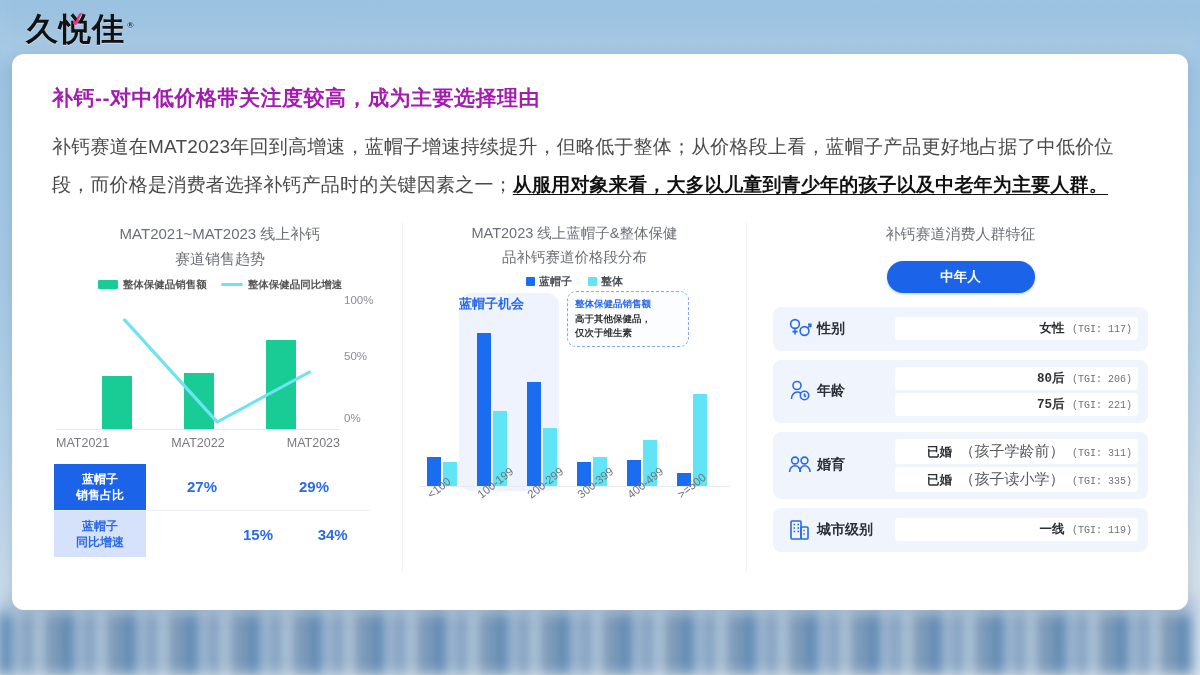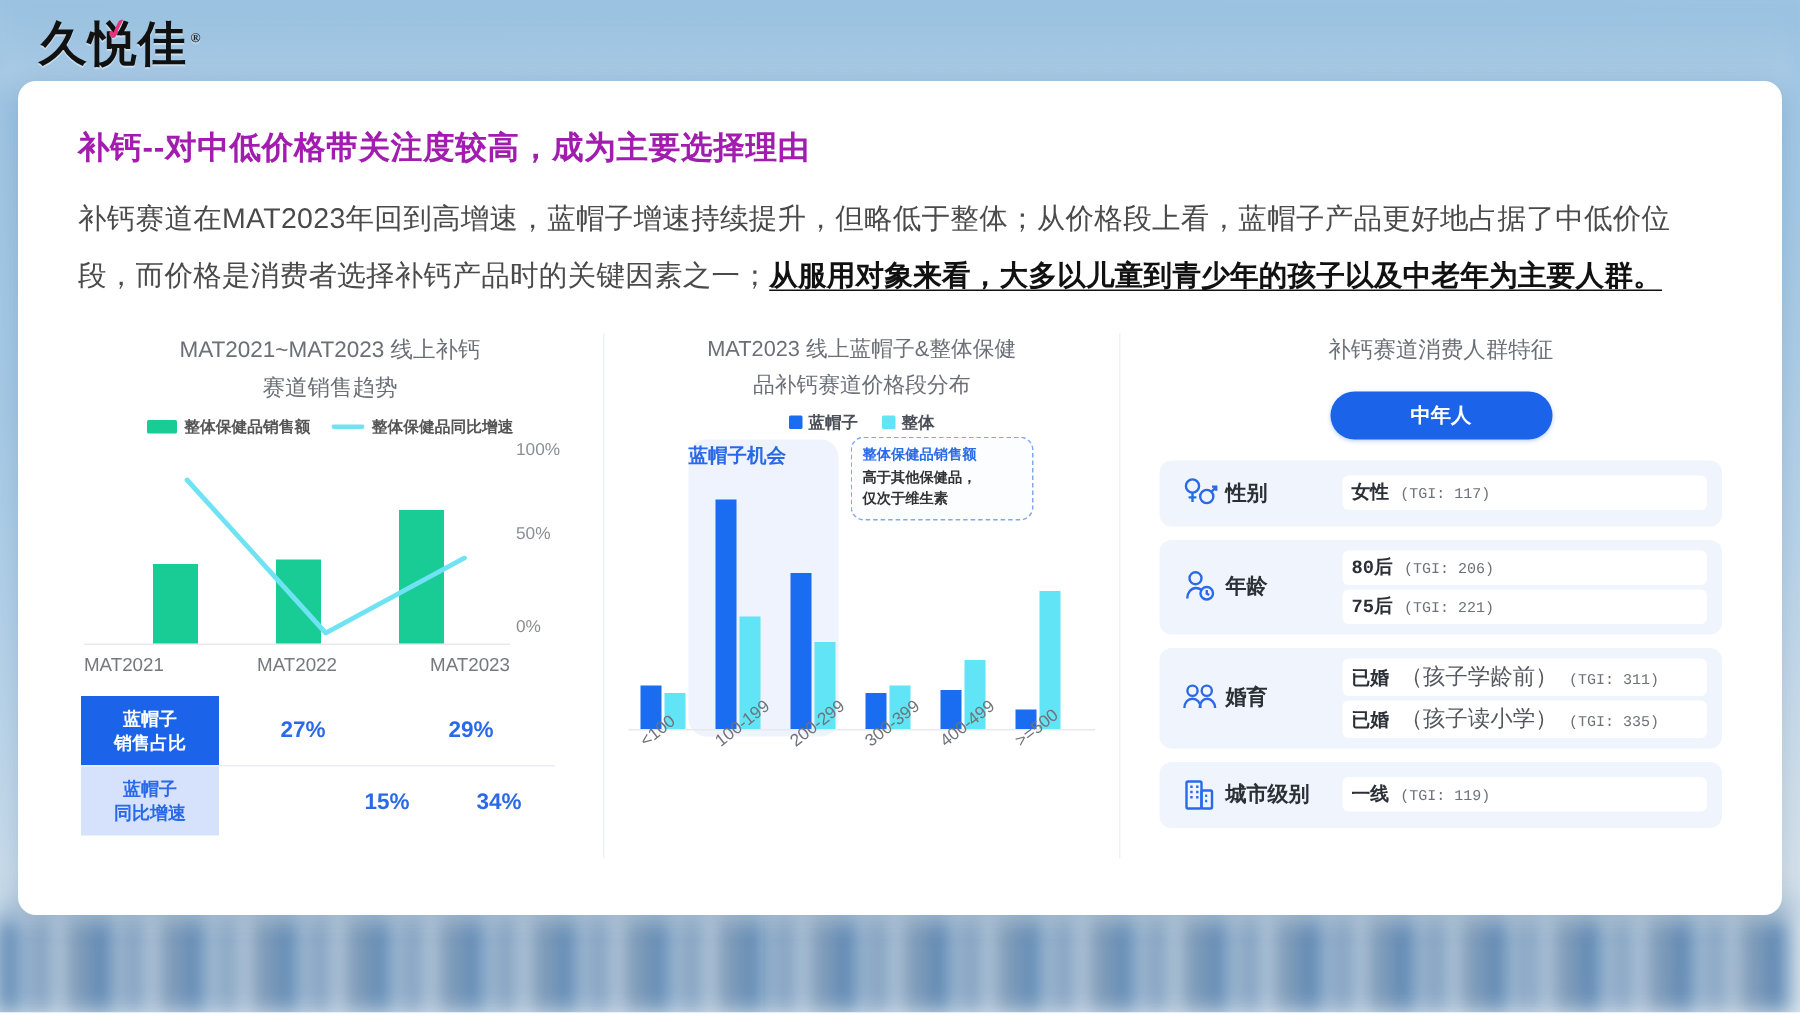--- a/index.html
+++ b/index.html
@@ -179,21 +179,21 @@
   .attr-row {
     display:flex; align-items:center; background:#eff4fd;
     border-radius: 8px; padding: 7px 10px; margin-bottom: 9px; min-height: 44px;
   }
   .attr-row .ico { width: 34px; display:flex; align-items:center; justify-content:center; }
   .attr-row .ico svg { display:block; }
   .attr-row .lbl { width: 78px; font-size: 14px; font-weight: 700; color:#2b2f36; }
   .attr-row .vals { flex:1; display:flex; flex-direction:column; gap:3px; }
   .attr-row .vbox {
     background:#fff; border-radius: 4px; padding: 3px 6px;
-    text-align:left; font-size: 12.5px; color:#2b2f36; font-weight:700;
+    text-align:right; font-size: 12.5px; color:#2b2f36; font-weight:700;
   }
   .attr-row .vbox .tgi { font-size: 10px; color:#6d7178; font-weight:400; }
   .attr-row .vbox .sub { font-size: 15px; color:#55585f; font-weight:400; }
 </style>
 </head>
 <body>
 
 <div id="stage">
 
   <div class="photo-band photo-top"></div>

